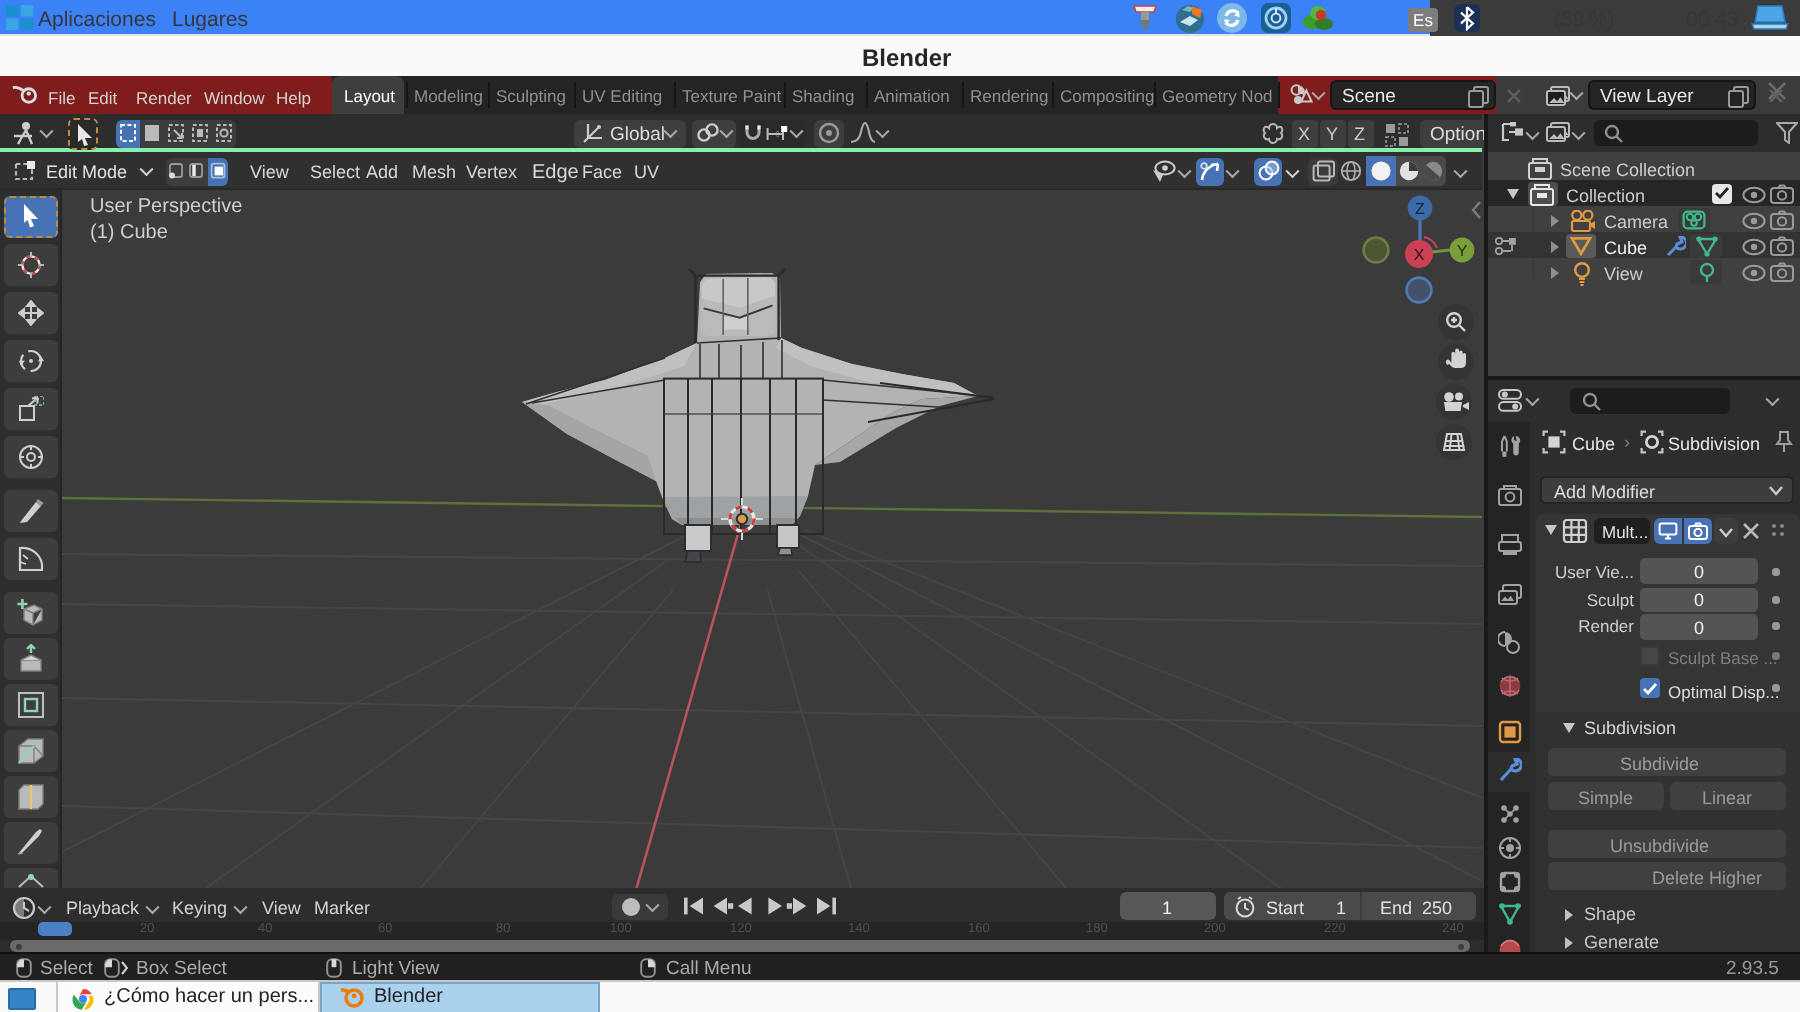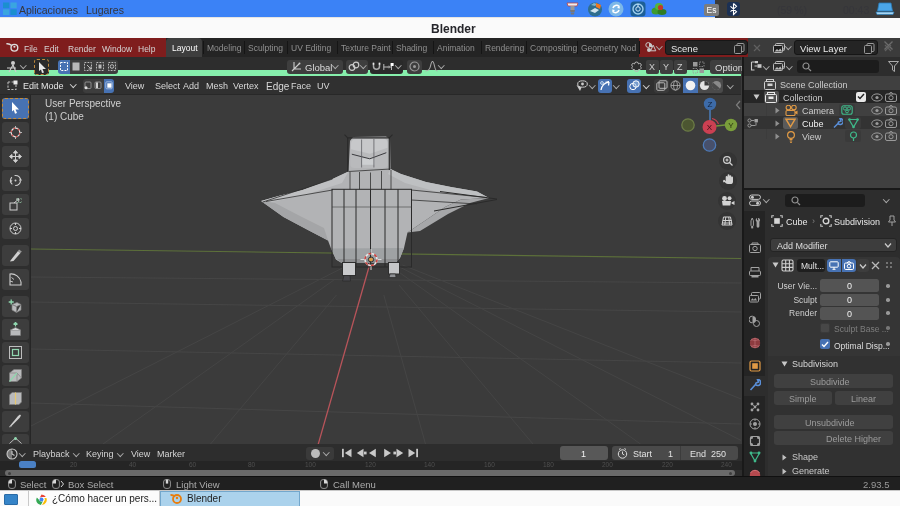--- a/index.html
+++ b/index.html
@@ -136,21 +136,21 @@
   <span class="txt" style="left:800px;top:5px;font-size:9.5px;color:#e8e8e8;">View Layer</span>
   <svg class="abs" style="left:864px;top:4.5px" width="11" height="11" viewBox="0 0 11 11">
       <rect x="3" y="0.5" width="7" height="8" rx="1" fill="none" stroke="#999" stroke-width="1"></rect>
       <rect x="0.5" y="2.5" width="7" height="8" rx="1" fill="#242424" stroke="#999" stroke-width="1"></rect>
     </svg>
   <svg class="abs" style="left:884px;top:6px" width="8" height="8" viewBox="0 0 8 8">
       <path d="M1 1 L7 7 M7 1 L1 7" stroke="#606060" stroke-width="1.2"></path>
     </svg>
 </div>
 
-<div class="abs" style="left:0;top:57px;width:741px;height:19px;background:#2d2d2d;border-bottom:6px solid #86efac;">
+<div class="abs" style="left:0;top:57px;width:741px;height:19px;background:#2d2d2d;border-bottom:2px solid #86efac;">
   <svg class="abs" style="left:5px;top:3px" width="15" height="13" viewBox="0 0 15 13">
     <circle cx="8" cy="3" r="2" fill="#ccc"></circle>
       <path d="M4 12 L8 5 M8 5 L11 12 M2 8 h9" stroke="#ccc" stroke-width="1.2" fill="none"></path>
   </svg>
   <span class="caret" style="left:21px;top:8px;"></span>
   <span class="abs" style="left:34px;top:1.5px;width:15px;height:16px;background:#2a2a2a;border:1px dashed #c18a3d;border-radius:3px;"></span>
   <svg class="abs" style="left:38px;top:4.5px" width="9" height="11" viewBox="0 0 9 11">
       <path d="M1 0 L8 7 L4.5 7 L6 10.5 L4 11 L3 7.5 L1 9 Z" fill="#e8e8e8"></path>
     </svg>
 

